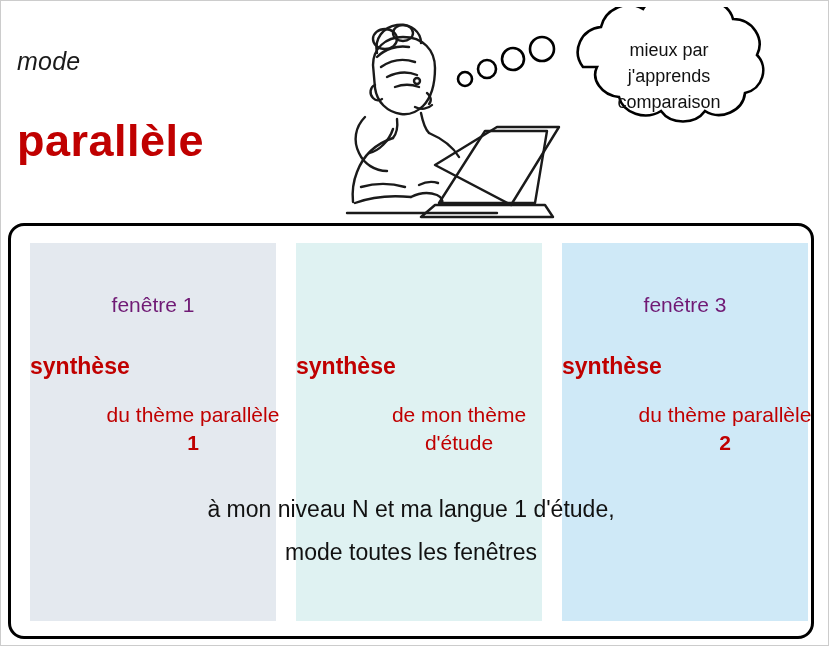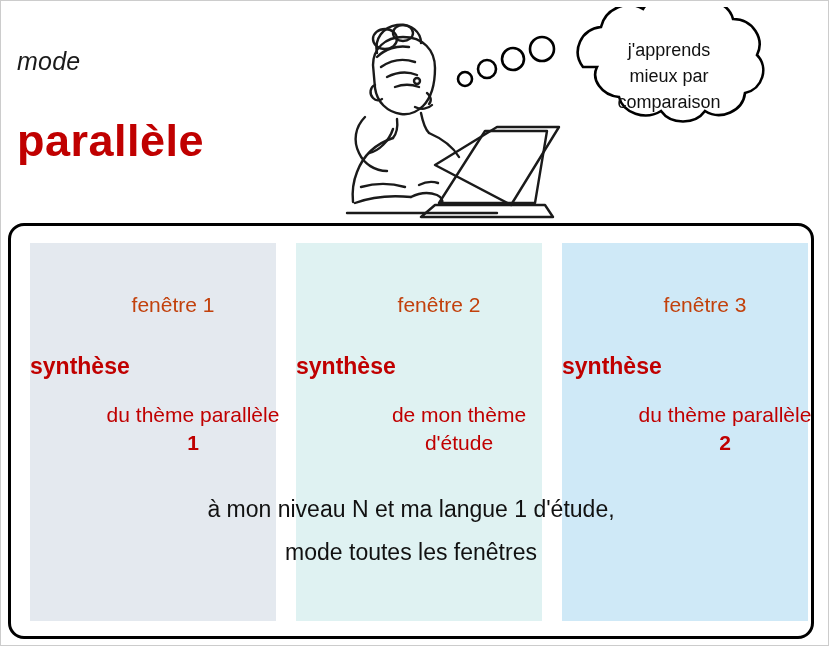--- a/index.html
+++ b/index.html
@@ -100,22 +100,21 @@
   #col-2 { left: 285px; background: #dff2f2; }
   #col-3 { left: 551px; background: #cfe9f7; }
 
   .col-title {
     position: absolute;
     top: 50px;
     left: 0;
     width: 100%;
     text-align: center;
     font-size: 21px;
-    color: #c2410c;
-    padding-left: 20px;
+    color: #701a75;
   }
   .col-synth {
     position: absolute;
     top: 110px;
     left: 0;
     width: 100%;
     text-align: left;
     font-size: 23px;
     font-weight: bold;
     color: #c00000;
@@ -216,39 +215,38 @@
                  c16 -10 38 -2 42 14
                  c20 0 32 20 24 36
                  c12 12 6 34 -12 38
                  c-2 18 -24 28 -40 18
                  c-10 14 -34 14 -44 0
                  c-16 10 -38 2 -42 -14
                  c-18 -2 -28 -18 -22 -30 z"></path>
       </g>
     </svg>
     <div id="bubble-text">
+      <div>mieux par</div>
       <div>j'apprends</div>
-      <div>mieux par</div>
       <div>comparaison</div>
     </div>
   </div>
 
   <div id="main-box">
 
     <div class="column" id="col-1" style="background: rgb(228, 233, 239);">
       <div class="col-title">fenêtre 1</div>
       <div class="col-synth">synthèse</div>
       <div class="col-desc">
         <span>du thème parallèle</span><br>
         <span class="num">1</span>
       </div>
     </div>
 
     <div class="column" id="col-2" style="background: rgb(223, 242, 242);">
-      <div class="col-title">fenêtre 2</div>
       <div class="col-synth">synthèse</div>
       <div class="col-desc">
         <span>de mon thème</span><br>
         <span>d'étude</span>
       </div>
     </div>
 
     <div class="column" id="col-3" style="background: rgb(207, 233, 247);">
       <div class="col-title">fenêtre 3</div>
       <div class="col-synth">synthèse</div>

